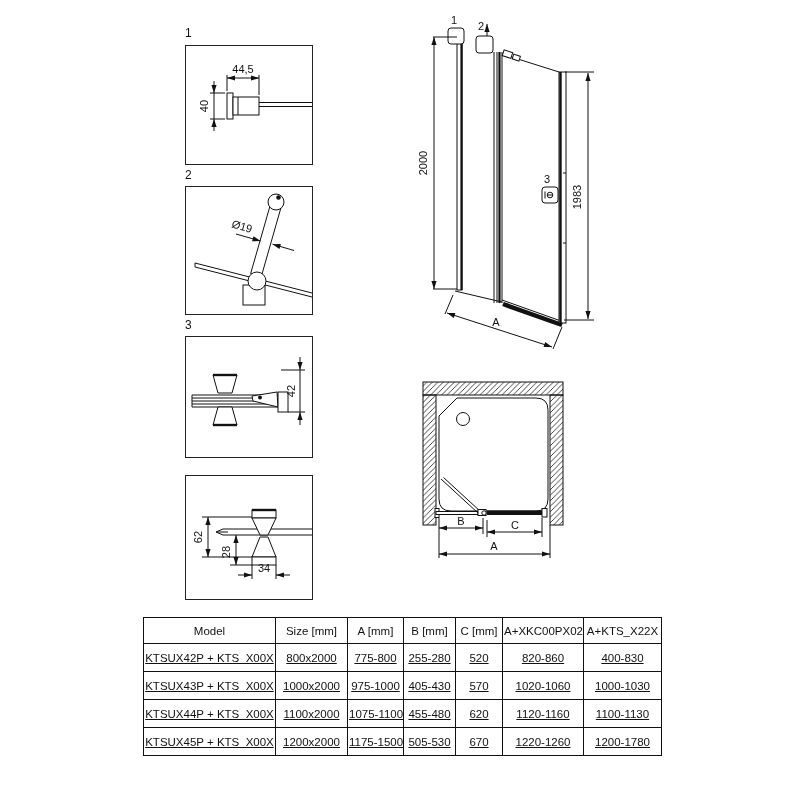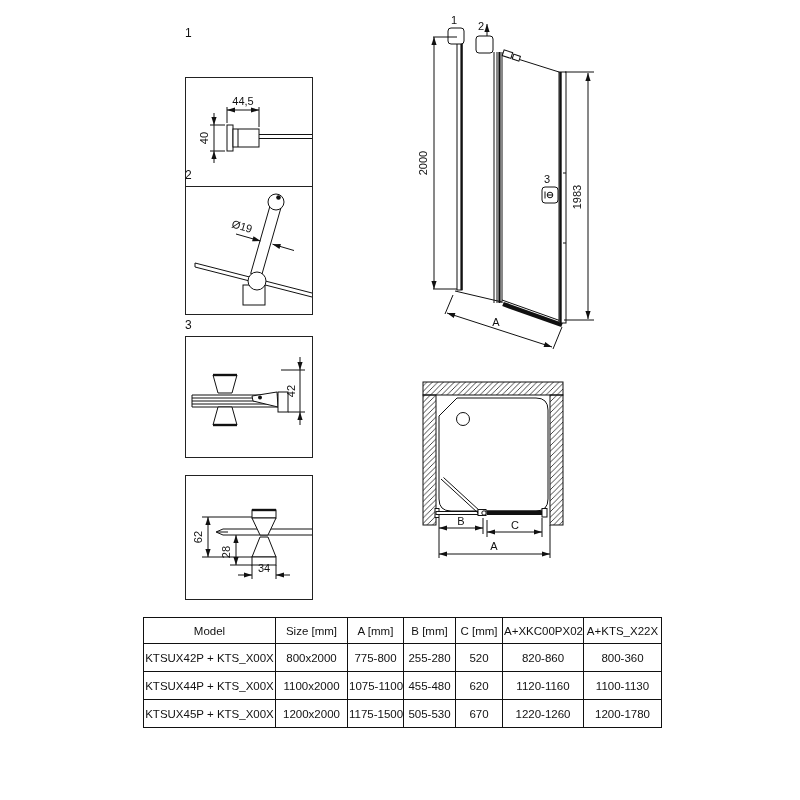--- a/index.html
+++ b/index.html
@@ -10,21 +10,21 @@
   .detail-box{position:absolute;border:1px solid #222;background:#fff;}
   svg text{font-family:"Liberation Sans",sans-serif;font-size:11px;fill:#111;}
   svg .ln{stroke:#111;stroke-width:1;fill:none;}
   svg .thick{stroke:#111;stroke-width:2.4;fill:none;}
   svg .wfill{fill:#fff;stroke:#111;stroke-width:1;}
   svg .blk{fill:#111;stroke:none;}
   table.spec{position:absolute;left:143px;top:617px;width:518px;border-collapse:collapse;table-layout:fixed;background:#fff;padding-left:24px;}
   table.spec th,table.spec td{border:1px solid #111;font-size:11.5px;font-weight:normal;text-align:center;vertical-align:middle;padding:0 1px;color:#111;white-space:nowrap;overflow:hidden;}
   table.spec{border:1.5px solid #111;}
   table.spec thead tr{height:26px;}
-  table.spec tbody tr{height:28px;}
+  table.spec tbody tr{height:28px;text-decoration:underline;}
 </style>
 </head>
 <body>
 
 <div class="sheet">
 
   <svg width="0" height="0" style="position:absolute">
     <defs>
       <marker id="ae" viewBox="0 0 9 7" markerWidth="9" markerHeight="7" refX="8.5" refY="3.5" orient="auto" markerUnits="userSpaceOnUse">
           <path d="M0.5,0.9 L8.5,3.5 L0.5,6.1 Z" fill="#111"></path>
@@ -32,21 +32,21 @@
       <marker id="as" viewBox="0 0 9 7" markerWidth="9" markerHeight="7" refX="8.5" refY="3.5" orient="auto-start-reverse" markerUnits="userSpaceOnUse">
           <path d="M0.5,0.9 L8.5,3.5 L0.5,6.1 Z" fill="#111"></path>
         </marker>
       <pattern id="hatch" patternUnits="userSpaceOnUse" width="5.5" height="5.5">
           <path d="M0,5.5 L5.5,0" stroke="#333" stroke-width="0.9"></path>
         </pattern>
     </defs>
   </svg>
 
   <div class="detail-label" style="left:185px;top:26px;">1</div>
-  <div class="detail-box" style="left:185px;top:45px;width:126px;height:118px;margin-top:32px;">
+  <div class="detail-box" style="left:185px;top:45px;width:126px;height:118px;">
     <svg width="126" height="118" viewBox="0 0 126 118">
 
       <g>
         <rect class="wfill" x="41" y="47" width="6" height="26"></rect>
         <rect class="wfill" x="47" y="51" width="26" height="18"></rect>
         <line class="ln" x1="52" y1="51" x2="52" y2="69"></line>
         <line class="ln" x1="73" y1="56.5" x2="126" y2="56.5"></line>
         <line class="ln" x1="73" y1="60.5" x2="126" y2="60.5"></line>
       </g>
 
@@ -301,21 +301,30 @@
       </tr>
     </thead>
     <tbody>
       <tr>
         <td>KTSUX42P + KTS_X00X</td>
         <td>800x2000</td>
         <td>775-800</td>
         <td>255-280</td>
         <td>520</td>
         <td>820-860</td>
-        <td>800-360</td>
+        <td>400-830</td>
+      </tr>
+      <tr>
+        <td>KTSUX43P + KTS_X00X</td>
+        <td>1000x2000</td>
+        <td>975-1000</td>
+        <td>405-430</td>
+        <td>570</td>
+        <td>1020-1060</td>
+        <td>1000-1030</td>
       </tr>
       <tr>
         <td>KTSUX44P + KTS_X00X</td>
         <td>1100x2000</td>
         <td>1075-1100</td>
         <td>455-480</td>
         <td>620</td>
         <td>1120-1160</td>
         <td>1100-1130</td>
       </tr>

